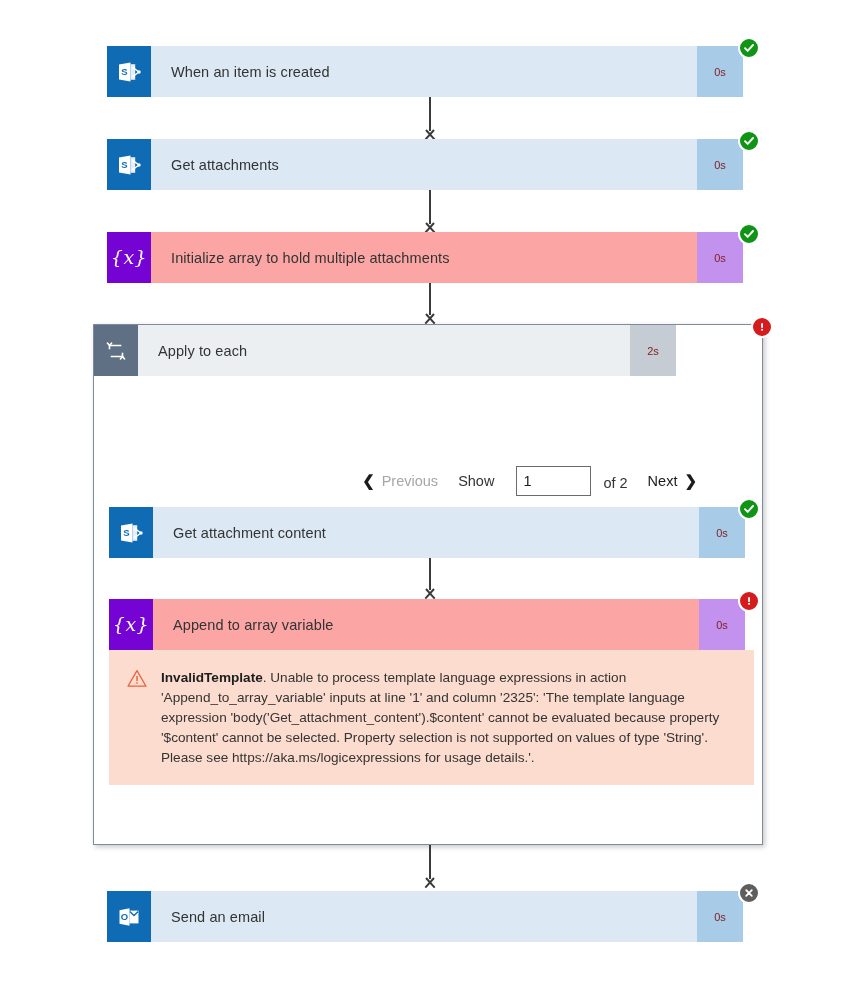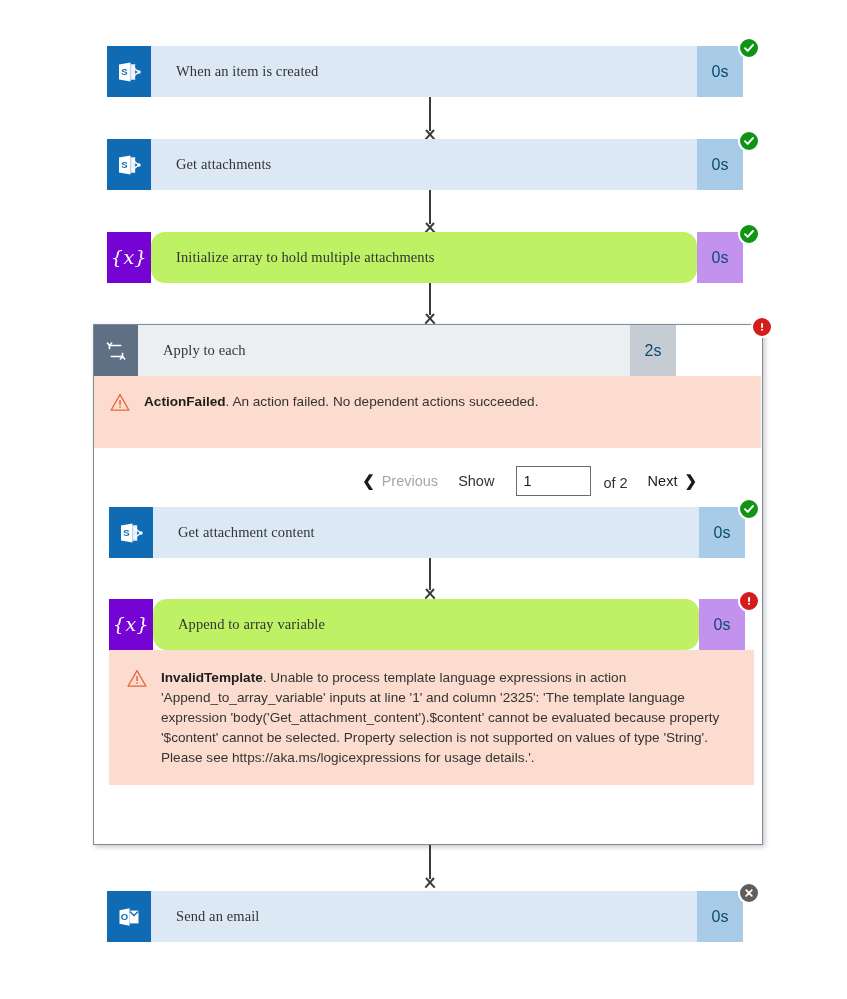--- a/index.html
+++ b/index.html
@@ -63,43 +63,42 @@
     width: 44px;
     min-width: 44px;
     display: flex;
     align-items: center;
     justify-content: center;
   }
   .card .title {
     flex: 1 1 auto;
     display: flex;
     align-items: center;
-    padding-left: 25px;
+    padding-left: 20px;
     font-size: 14.5px;
     color: #333333;
     letter-spacing: .1px;
-    font-family: Liberation Serif, serif;
   }
   .card .duration {
     width: 46px;
     min-width: 46px;
     display: flex;
     align-items: center;
     justify-content: center;
-    font-size: 16px;
-    color: #0c4a6e;
+    font-size: 11px;
+    color: #7f1d1d;
   }
 
   
   .theme-sp .icon-box  { background: #0f6cb4; }
   .theme-sp .title     { background: #dce9f5; }
   .theme-sp .duration  { background: #a8cce8; }
 
   .theme-var .icon-box { background: #7504d4; }
-  .theme-var .title    { background: #bef264; border-radius: 14px; }
+  .theme-var .title    { background: #fca5a5; }
   .theme-var .duration { background: #c292ee; }
 
   .theme-loop .icon-box { background: #5f6f84; }
   .theme-loop .title    { background: #eceff1; }
   .theme-loop .duration { background: #c5ccd3; }
 
   .theme-ol .icon-box  { background: #0f6cb4; }
   .theme-ol .title     { background: #dce9f5; }
   .theme-ol .duration  { background: #a8cce8; }
 
@@ -287,30 +286,20 @@
     <div class="title">Apply to each</div>
     <div class="duration">2s</div>
   </div>
   <div class="badge failed" style="left:751px; top:316px;">
     <svg width="12" height="12" viewBox="0 0 12 12">
       <rect x="5.1" y="2" width="1.9" height="5" rx=".9" fill="#ffffff"></rect>
       <circle cx="6.05" cy="8.8" r="1.05" fill="#ffffff"></circle>
     </svg>
   </div>
 
-  <div class="error-panel" style="left:94px; top:376px; width:667px; height:72px;">
-    <span class="warn-icon">
-      <svg width="20" height="19" viewBox="0 0 20 19">
-        <path d="M10 1.6 L19 17.2 H1 Z" fill="none" stroke="#e8643c" stroke-width="1.3" stroke-linejoin="round"></path>
-        <rect x="9.3" y="7" width="1.5" height="5" fill="#e8643c"></rect>
-        <rect x="9.3" y="13.2" width="1.5" height="1.5" fill="#e8643c"></rect>
-      </svg>
-    </span>
-    <span class="msg"><b>ActionFailed</b><span>. An action failed. No dependent actions succeeded.</span></span>
-  </div>
 
   <div class="pager" style="left:94px; top:448px; width:667px; height:65px; padding-right:58px;">
     <span class="pg-btn disabled">
       <span class="chev chev-prev">❮</span>
       <span>Previous</span>
     </span>
     <span class="show-label">Show</span>
     <input class="page-input" type="text" value="1" style="">
     <span class="of-label">of 2</span>
     <span class="pg-btn enabled">

